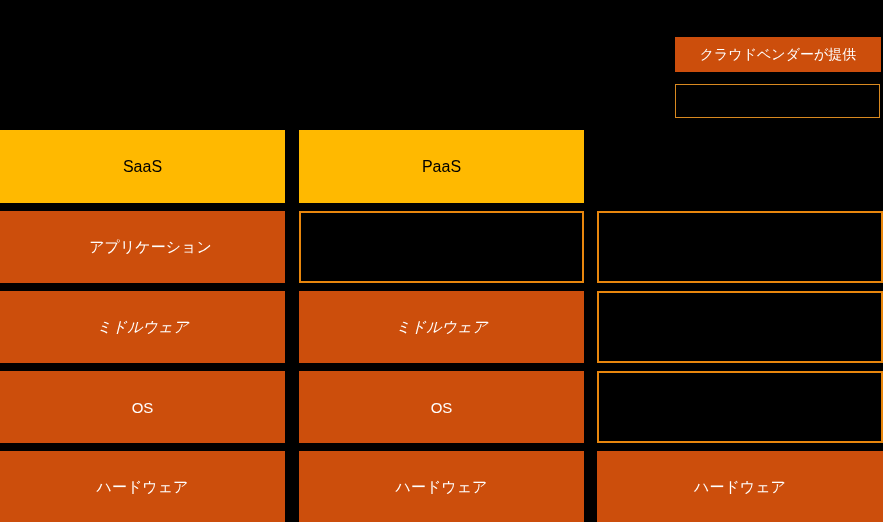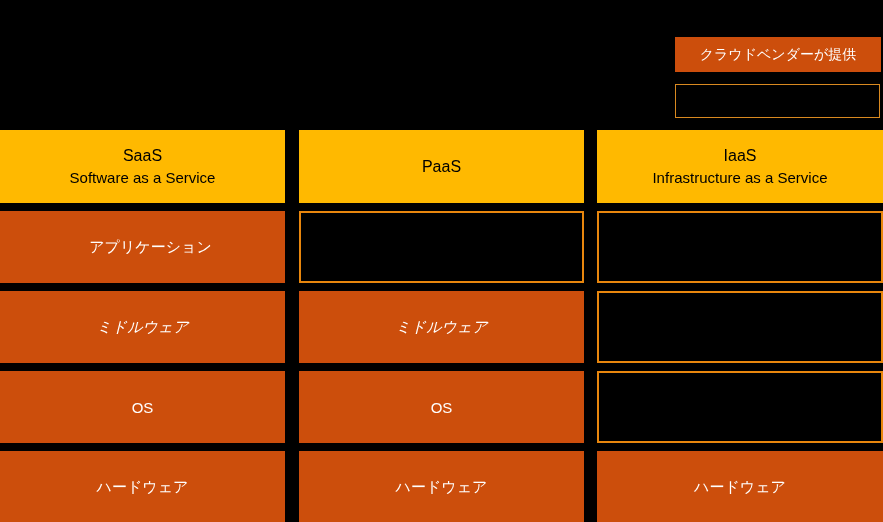--- a/index.html
+++ b/index.html
@@ -91,42 +91,37 @@
 <body>
 
 <div class="canvas">
 
   <div class="legend-filled-box">クラウドベンダーが提供</div>
   <div class="legend-empty-box"></div>
 
   <div class="col col-0">
     <div class="hdr">
       <div class="line1">SaaS</div>
-      <div class="line2">Software as a Service</div>
     </div>
     <div class="cell filled row-0">アプリケーション</div>
     <div class="cell filled row-1">ミドルウェア</div>
     <div class="cell filled row-2">OS</div>
     <div class="cell filled row-3">ハードウェア</div>
   </div>
 
   <div class="col col-1">
     <div class="hdr">
       <div class="line1">PaaS</div>
     </div>
     <div class="cell empty  row-0"></div>
     <div class="cell filled row-1">ミドルウェア</div>
     <div class="cell filled row-2">OS</div>
     <div class="cell filled row-3">ハードウェア</div>
   </div>
 
   <div class="col col-2">
-    <div class="hdr">
-      <div class="line1">IaaS</div>
-      <div class="line2">Infrastructure as a Service</div>
-    </div>
     <div class="cell empty  row-0"></div>
     <div class="cell empty  row-1"></div>
     <div class="cell empty  row-2"></div>
     <div class="cell filled row-3">ハードウェア</div>
   </div>
 
 </div>
 
 </body></html>

